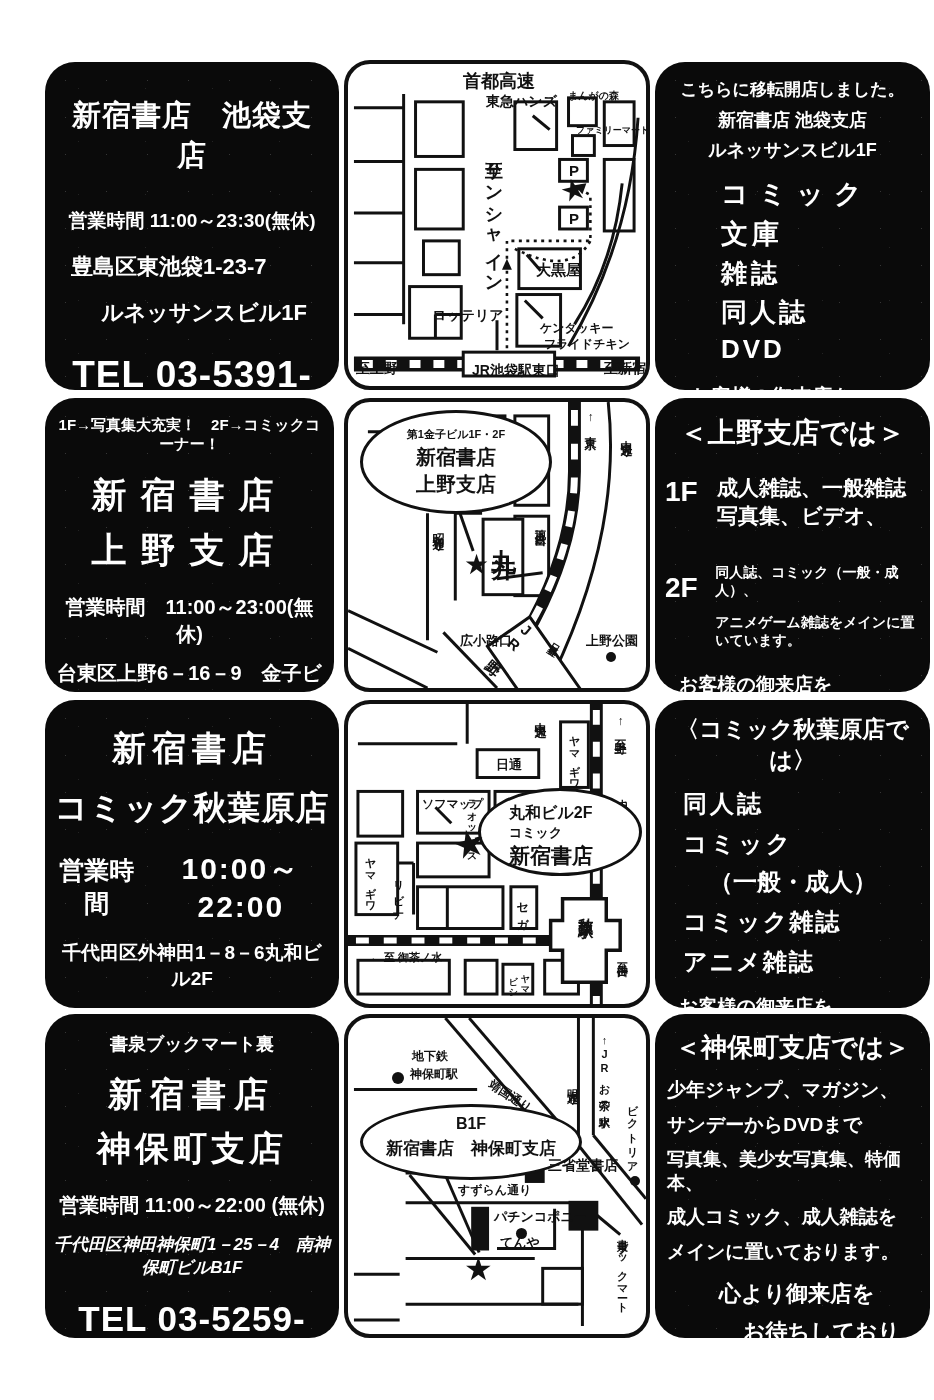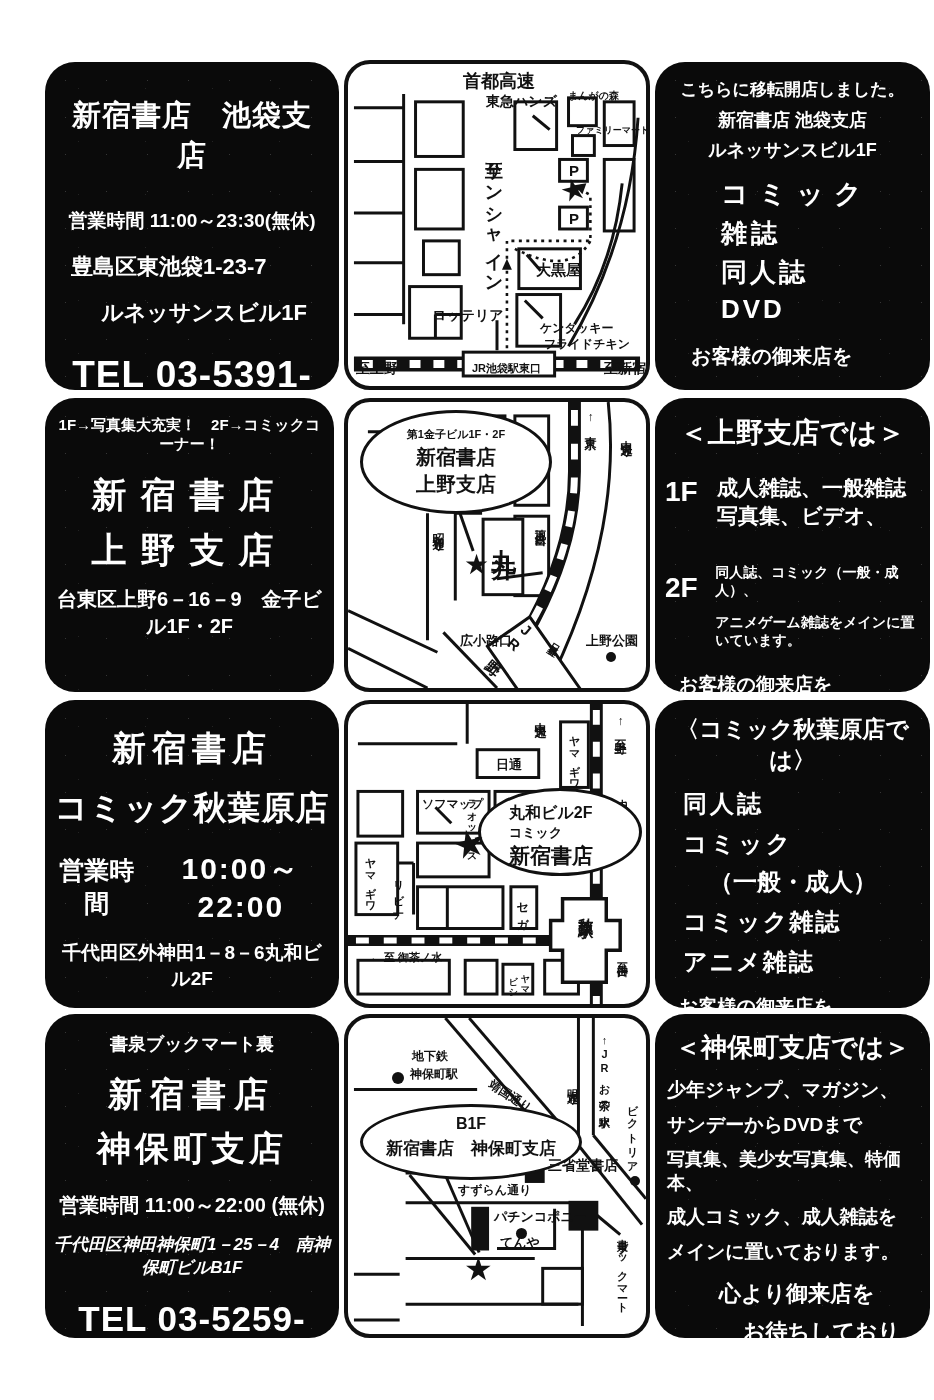--- a/index.html
+++ b/index.html
@@ -120,42 +120,44 @@
     <div class="maplabel" style="left:228px; top:62px; font-size:9px;">ファミリーマート</div>
     <div class="maplabel vtext" style="left:136px; top:84px; font-size:18px;">至サンシャイン</div>
     <div class="maplabel" style="left:221px; top:99px; font-size:15px;">P</div>
     <div class="maplabel" style="left:221px; top:147px; font-size:15px;">P</div>
     <div class="star" style="left:212px; top:108px; font-size:30px; transform:rotate(-14deg);">★</div>
     <div class="maplabel" style="left:188px; top:198px; font-size:15px;">大黒屋</div>
     <div class="maplabel" style="left:84px; top:244px; font-size:14px;">ロッテリア</div>
     <div class="maplabel" style="left:192px; top:258px; font-size:12px;">ケンタッキー</div>
     <div class="maplabel" style="left:196px; top:274px; font-size:12px;">フライドチキン</div>
     <div class="maplabel" style="left:8px; top:297px; font-size:14px;">至上野</div>
-    <div class="maplabel" style="left:124px; top:299px; font-size:11px;">JR池袋駅東口</div>
+    <div class="maplabel" style="left:124px; top:299px; font-size:14px;">JR池袋駅東口</div>
     <div class="maplabel" style="left:256px; top:297px; font-size:14px;">至新宿</div>
   </div>
 
   <div class="black-panel promo" style="left:655px; top:62px; width:275px; height:328px; padding:16px 12px 0;">
     <div class="ln" style="font-size:17px; text-align:center;">こちらに移転開店しました。</div>
     <div class="ln" style="font-size:18px; text-align:center; margin-top:7px;">新宿書店 池袋支店</div>
     <div class="ln" style="font-size:18px; text-align:center; margin-top:6px;">ルネッサンスビル1F</div>
     <div style="margin-top:14px; padding-left:54px;">
       <div class="ln" style="font-size:27px; letter-spacing:10px;">コミック</div>
+      <div class="ln" style="font-size:27px; letter-spacing:4px; margin-top:4px;">文庫</div>
       <div class="ln" style="font-size:26px; letter-spacing:4px; margin-top:4px;">雑誌</div>
       <div class="ln" style="font-size:26px; letter-spacing:3px; margin-top:4px;">同人誌</div>
       <div class="ln" style="font-size:26px; letter-spacing:3px; margin-top:4px;">DVD</div>
     </div>
     <div class="closing1" style="font-size:20px; margin-top:18px; padding-left:24px;">お客様の御来店を</div>
 
   </div>
 
   <div class="black-panel info" style="left:45px; top:398px; width:289px; height:294px; padding:18px 10px 0;">
     <div class="hours" style="font-size:15px;">1F→写真集大充実！　2F→コミックコーナー！</div>
     <div class="ttl" style="font-size:35px; letter-spacing:14px; margin-top:18px;">新宿書店</div>
     <div class="ttl" style="font-size:35px; letter-spacing:14px; margin-top:8px;">上野支店</div>
+    <div class="hours" style="font-size:20px; margin-top:20px;">営業時間　11:00～23:00(無休)</div>
     <div class="addr" style="font-size:20px; margin-top:12px; text-align:center;">台東区上野6－16－9　金子ビル1F・2F</div>
 
   </div>
 
   <div class="map-panel" style="left:344px; top:398px; width:306px; height:294px;">
     <svg viewBox="0 0 300 288">
       <g stroke="#111" fill="none" stroke-width="3">
 
         <line x1="20" y1="30" x2="60" y2="30"></line>
         <line x1="62" y1="98" x2="100" y2="98"></line>

